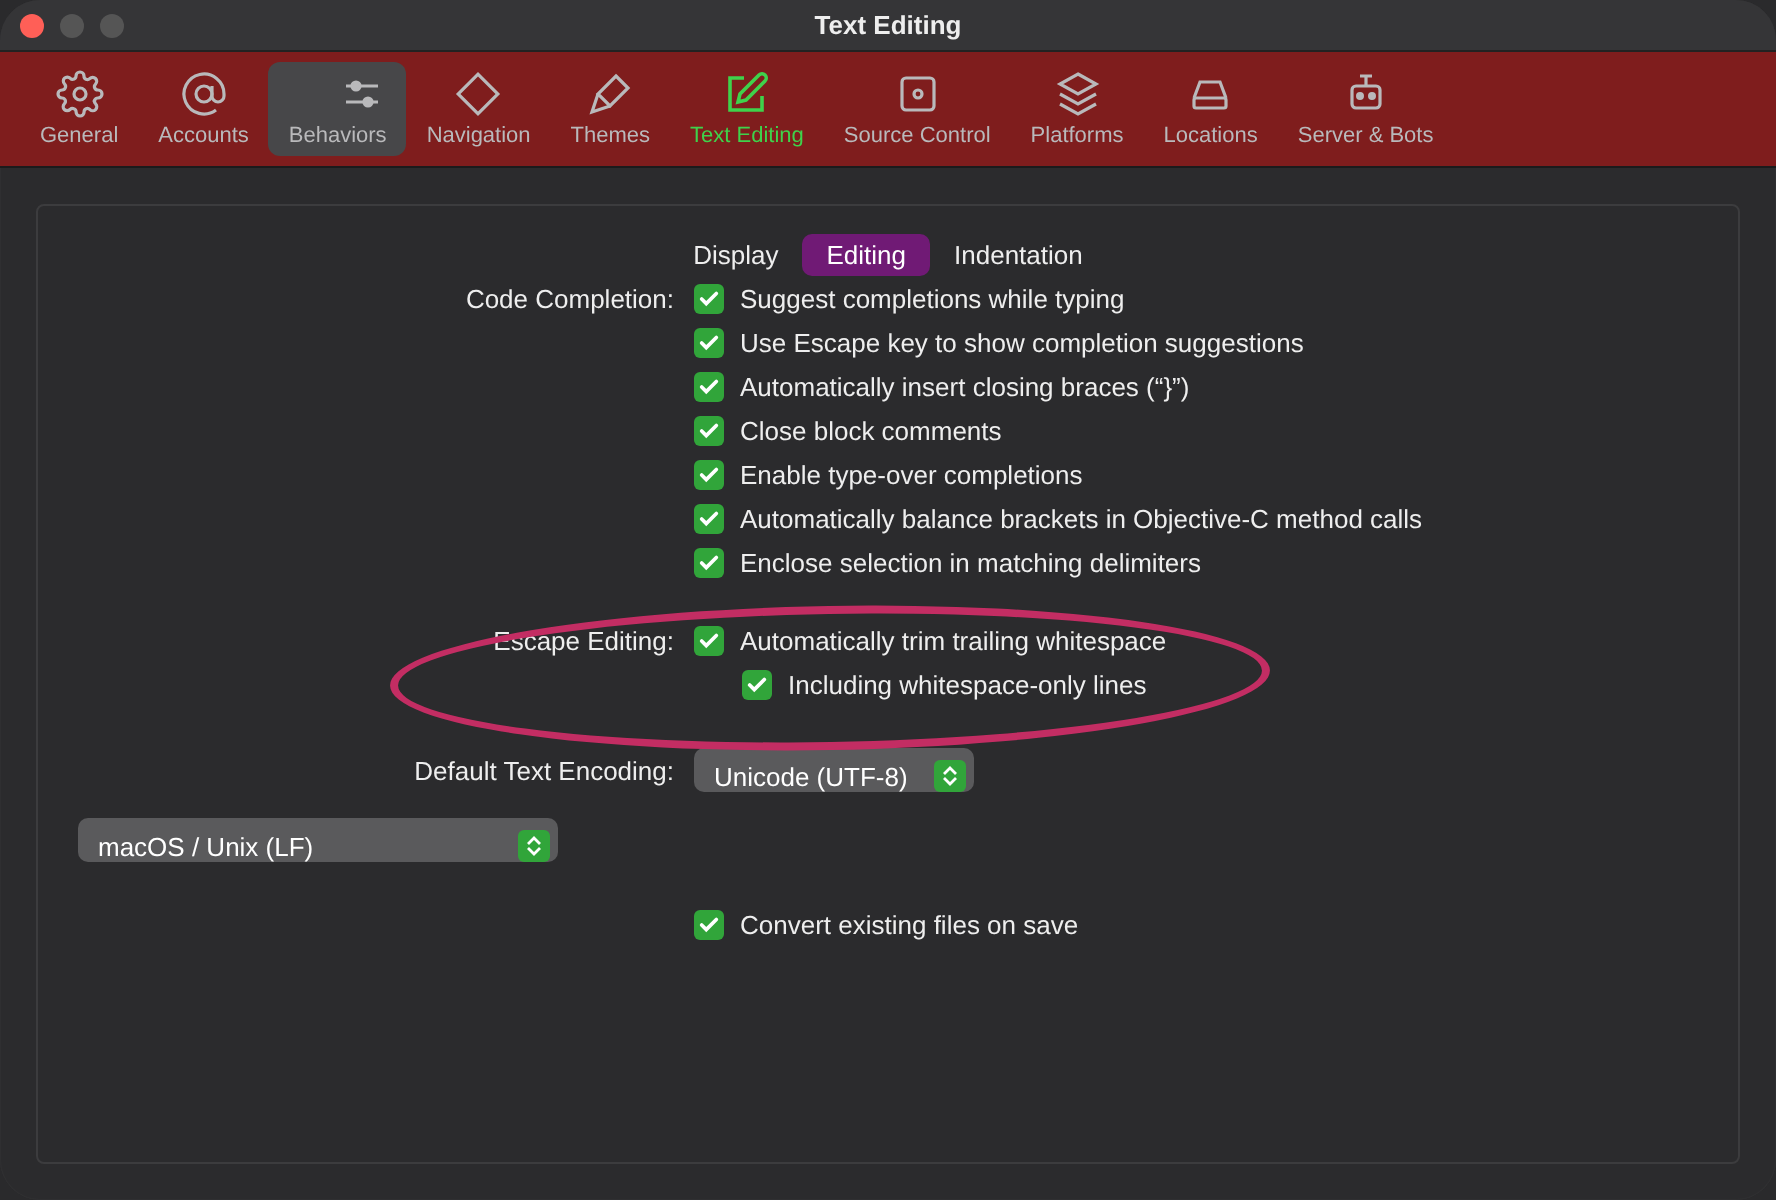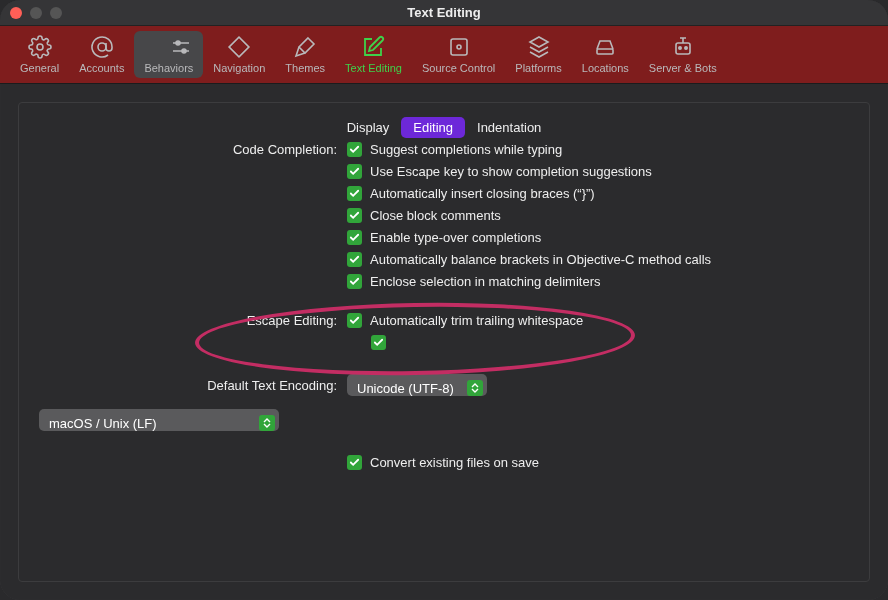--- a/index.html
+++ b/index.html
@@ -106,21 +106,21 @@
     gap: 0;
     margin-bottom: 4px;
   }
   .seg {
     padding: 3px 12px;
     font-size: 13px;
     border-radius: 5px;
     color: #eee;
   }
   .seg.active {
-    background: #6d28d9;
+    background: #701a75;
     color: #fff;
   }
   .form {
     display: flex;
     flex-direction: column;
     gap: 7px;
     padding: 0 20px;
   }
   .row {
     display: flex;
@@ -374,20 +374,21 @@
           <span class="opt-label">Automatically trim trailing whitespace</span>
         </div>
         <div class="row">
           <div class="row-label"></div>
           <span class="indented" style="display:inline-flex;align-items:center;gap:8px;">
             <span class="checkbox">
                 <svg viewBox="0 0 12 12">
                   <path d="M2 6l2.5 2.5L10 3" stroke="#fff" stroke-width="2" fill="none" stroke-linecap="round"></path>
                 </svg>
               </span>
+            <span class="opt-label">Including whitespace-only lines</span>
           </span>
         </div>
 
         <div class="group-gap"></div>
 
         <div class="row">
           <div class="row-label">Default Text Encoding:</div>
           <div class="popup" style="width:140px;">
             <span>Unicode (UTF-8)</span>
             <span class="arrows">

